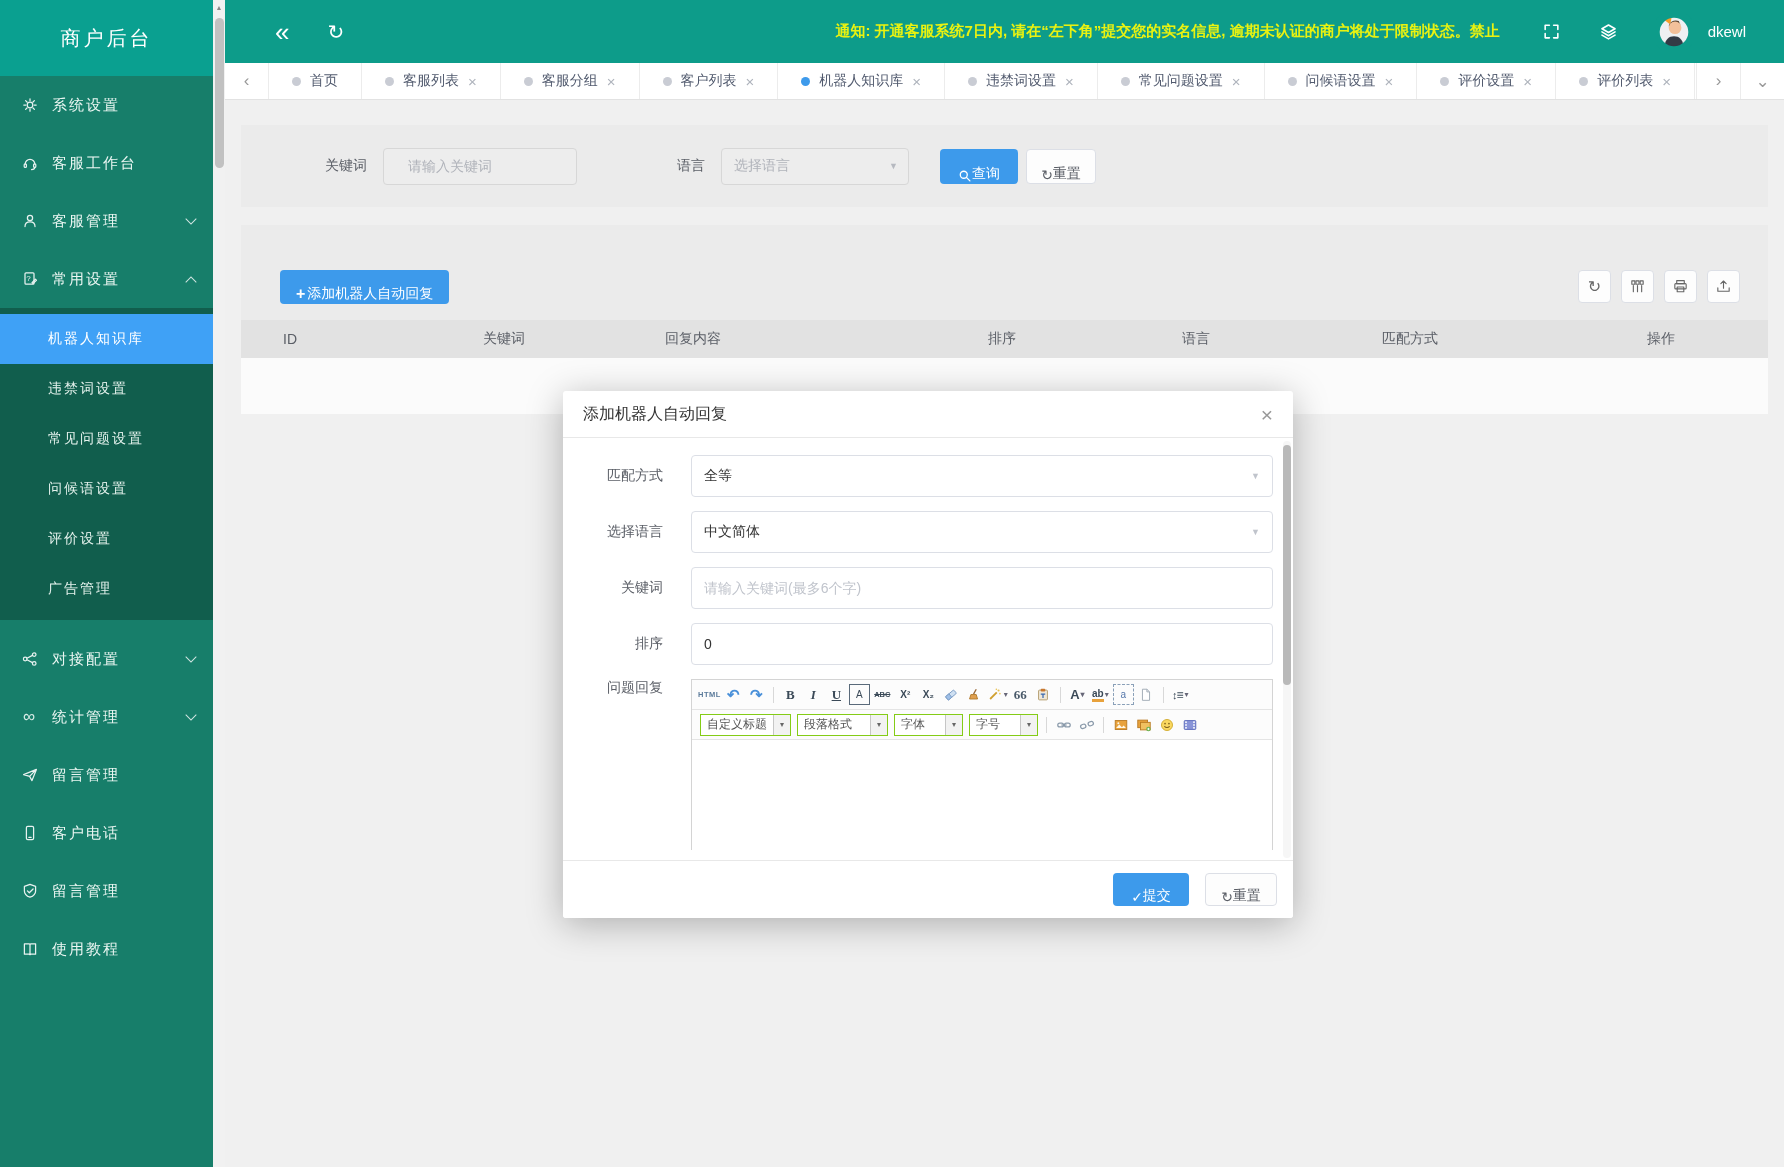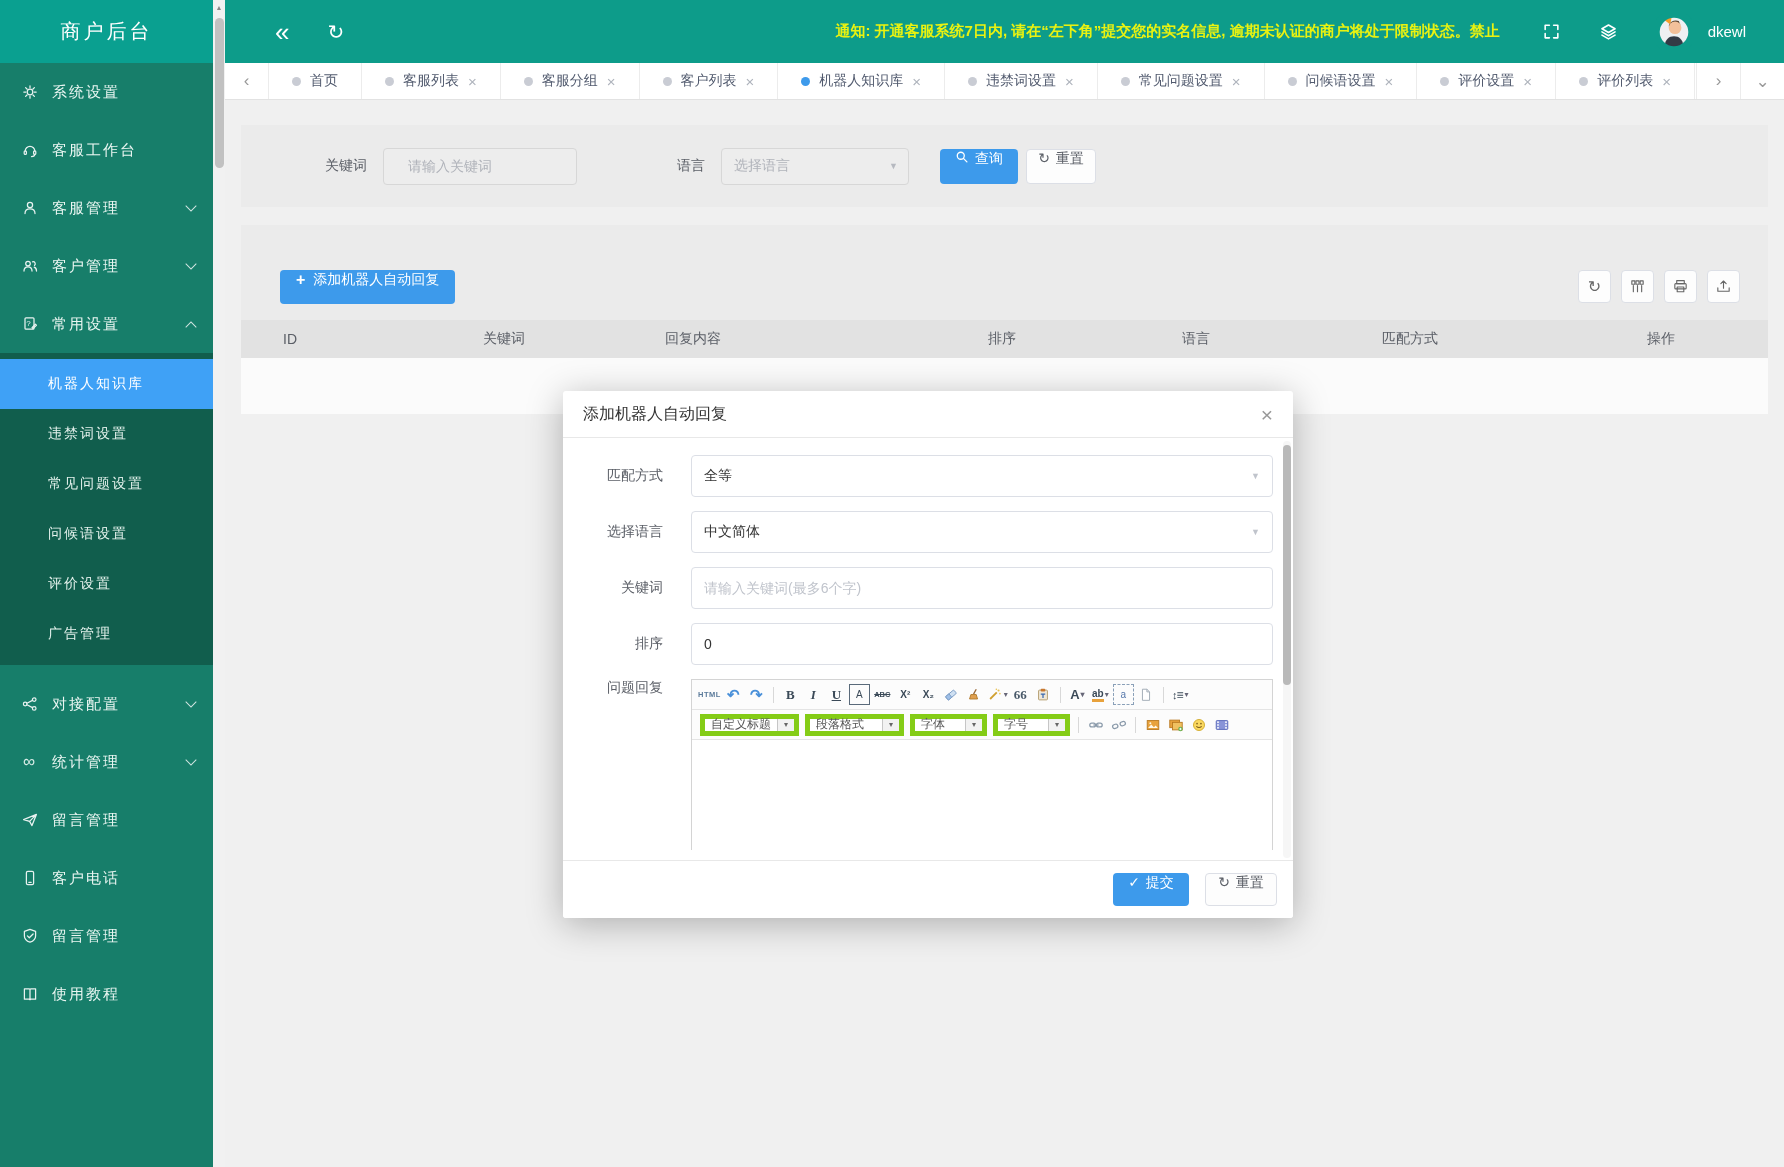--- a/index.html
+++ b/index.html
@@ -1,21 +1,21 @@
 <!DOCTYPE html>
 <html><head>
 <meta charset="utf-8">
 <style>
   * { margin:0; padding:0; box-sizing:border-box; }
   html,body { width:1784px; height:1167px; overflow:hidden;
     font-family:"Liberation Sans", sans-serif; background:#f0f0f0; }
 
   
   .sidebar { position:absolute; left:0; top:0; bottom:0; width:213px; background:#177e6a; color:#fff; z-index:2; }
-  .side-title { height:63px; background:#0aa090; display:flex; align-items:center; justify-content:center;
+  .side-title { height:76px; background:#0aa090; display:flex; align-items:center; justify-content:center;
     font-size:20px; letter-spacing:3px; color:#fff; }
   .nav-item { height:58px; display:flex; align-items:center; padding:0 18px 0 21px; font-size:15px;
     letter-spacing:2px; color:#eaf6f2; cursor:pointer; }
   .nicon { width:18px; height:18px; margin-right:13px; flex:none; opacity:.9; }
   .nicon * { stroke:#fff; fill:none; stroke-width:1.25; stroke-linecap:round; stroke-linejoin:round; }
   .inf { font-size:17px; margin-right:13px; width:18px; text-align:center; opacity:.92; }
   .chev { width:8px; height:8px; border-right:1.6px solid rgba(255,255,255,.8); border-bottom:1.6px solid rgba(255,255,255,.8);
     transform:rotate(45deg); margin-left:auto; margin-top:-4px; }
   .chev.up { transform:rotate(-135deg); margin-top:6px; }
   .submenu { background:#115e4d; padding:6px 0; }
@@ -59,21 +59,21 @@
   .panel { background:#ebebeb; margin:0 16px; }
   .search-panel { margin-top:25px; height:82px; display:flex; align-items:center; padding-left:84px; }
   .f-label { font-size:14px; color:#5a5e66; }
   .f-input { width:194px; height:37px; margin-left:16px; border:1px solid #d7d7d7; border-radius:4px;
     background:#ededed; padding:0 24px; font-size:14px; color:#333; outline:none; }
   .f-input::placeholder { color:#b0b3ba; }
   .f-select { width:188px; height:37px; margin-left:16px; border:1px solid #d7d7d7; border-radius:4px;
     background:#ededed; padding:0 10px 0 12px; font-size:14px; color:#b0b3ba; display:flex; align-items:center; cursor:pointer; }
   .f-select .arr { margin-left:auto; font-size:9px; color:#b6b9c0; }
   .gap-lang { margin-left:100px; }
-  .btn { display:inline-flex; align-items:flex-start; justify-content:center; gap:6px; border-radius:4px;
+  .btn { display:inline-flex; align-items:flex-end; justify-content:center; border-radius:4px;
     font-size:14px; height:35px; cursor:pointer; border:1px solid transparent; }
   .btn-blue { background:#3d9aeb; color:#fff; }
   .btn-plain { background:#fdfdfd; color:#5a5e66; border-color:#dcdfe6; }
   .q-btn { width:78px; margin-left:31px; }
   .r-btn { width:70px; margin-left:8px; }
   .mag { width:14px; height:14px; }
 
   .table-panel { margin-top:18px; padding-top:45px; }
   .tp-toolbar { display:flex; align-items:flex-start; padding:0 28px 16px 39px; }
   .add-btn { height:34px; padding:0 15px; font-size:14px; }
@@ -120,21 +120,21 @@
   .g-under { text-decoration:underline; }
   .g-boxed { border:1px solid #5a6a7a; font-size:10px; padding:0 2px; line-height:12px; }
   .g-strike { font-size:7.5px; font-weight:bold; text-decoration:line-through; }
   .g-supsub { font-size:10px; font-weight:bold; }
   .g-quote { font-family:"Liberation Serif", serif; font-weight:bold; color:#4a5a6a; font-size:13px; }
   .g-A { font-size:13px; font-weight:bold; }
   .g-ab { font-size:10px; font-weight:bold; border-bottom:3px solid #e8a23c; }
   .g-anchor { border:1px dashed #8aa0b8; font-size:10px; color:#5577aa; padding:0 3px; line-height:13px; }
   .caret { font-size:8px; color:#667; margin-left:1px; }
   .g-spacing .ud { font-size:11px; } .g-spacing .ln { font-size:12px; margin-left:-1px; }
-  .combo { height:22px; border:5px solid #84cc16; background:#fff; display:flex; align-items:center;
+  .combo { height:22px; border:1px solid #84cc16; background:#fff; display:flex; align-items:center;
     font-size:12px; color:#555; margin:0 3px; cursor:pointer; }
   .combo .cl { padding:0 6px; white-space:nowrap; }
   .combo .ca { width:17px; height:100%; border-left:1px solid #c6c6c6; background:#f2f2f2; display:flex;
     align-items:center; justify-content:center; font-size:8px; color:#666; }
   .w96 .cl { width:72px; } .w72 .cl { width:50px; }
   .ed-body { height:110px; background:#fff; }
 
   .m-scroll { position:absolute; right:2px; top:50px; bottom:60px; width:8px; background:#f6f6f6; border-radius:4px; }
   .m-scroll .thumb { position:absolute; top:4px; left:0; width:8px; height:240px; background:#b9b9b9; border-radius:4px; }
 
@@ -165,29 +165,20 @@
         <path d="M13.7 13.4c0 1.6-1.6 2.1-3.2 2.1"></path>
       </svg>
     <span>客服工作台</span>
   </div>
   <div class="nav-item">
     <svg class="nicon" viewBox="0 0 18 18">
         <circle cx="9" cy="6" r="2.6"></circle>
         <path d="M4 14.6c0-3.2 2-4.8 5-4.8s5 1.6 5 4.8"></path>
       </svg>
     <span>客服管理</span>
-    <span class="chev"></span>
-  </div>
-  <div class="nav-item">
-    <svg class="nicon" viewBox="0 0 18 18">
-        <circle cx="7" cy="6.6" r="2.3"></circle>
-        <path d="M3 14c0-2.8 1.7-4.2 4-4.2s4 1.4 4 4.2"></path>
-        <path d="M11.5 4.8a2.1 2.1 0 0 1 2 3.6M13.2 10.1c1.5.5 2.3 1.8 2.3 3.9"></path>
-      </svg>
-    <span>客户管理</span>
     <span class="chev"></span>
   </div>
   <div class="nav-item">
     <svg class="nicon" viewBox="0 0 18 18">
         <rect x="4" y="2.8" width="9" height="11.4" rx="1"></rect>
         <text x="8.5" y="10.5" font-size="8" text-anchor="middle" style="fill:#fff;stroke:none">?</text>
         <path d="M11 12.6l3.4-3.4 1 1-3.4 3.4z"></path>
       </svg>
     <span>常用设置</span>
     <span class="chev up"></span>

